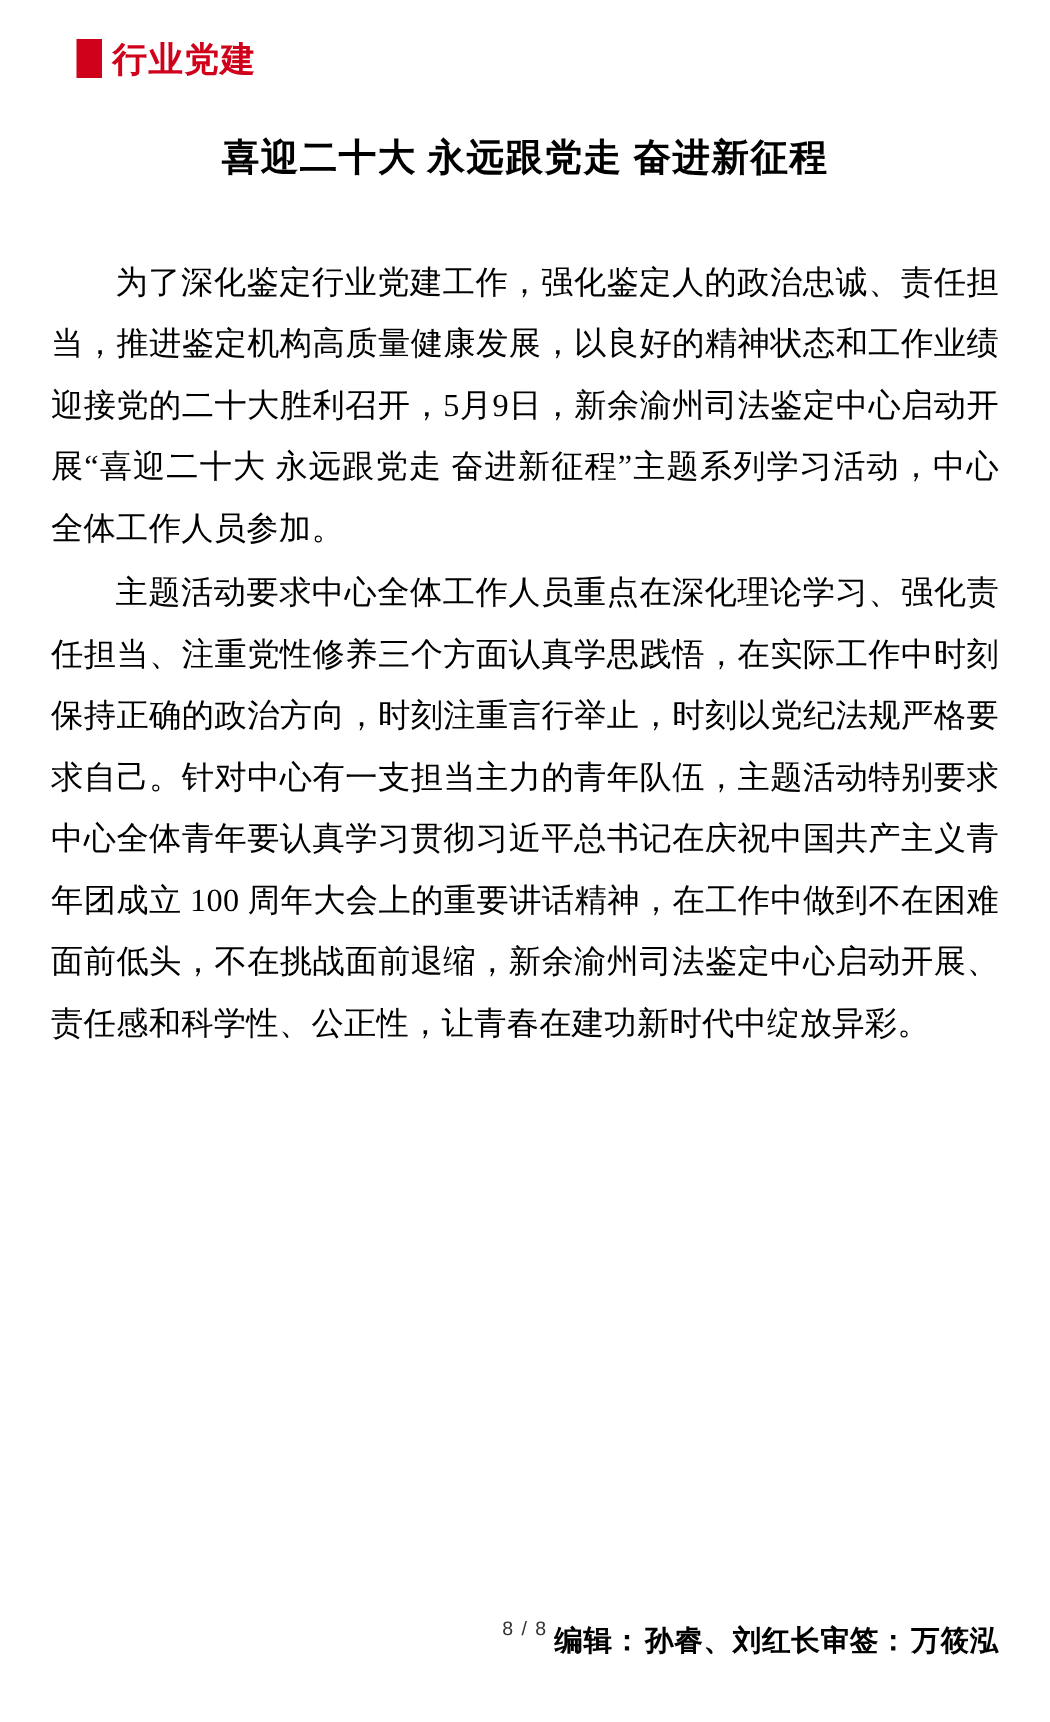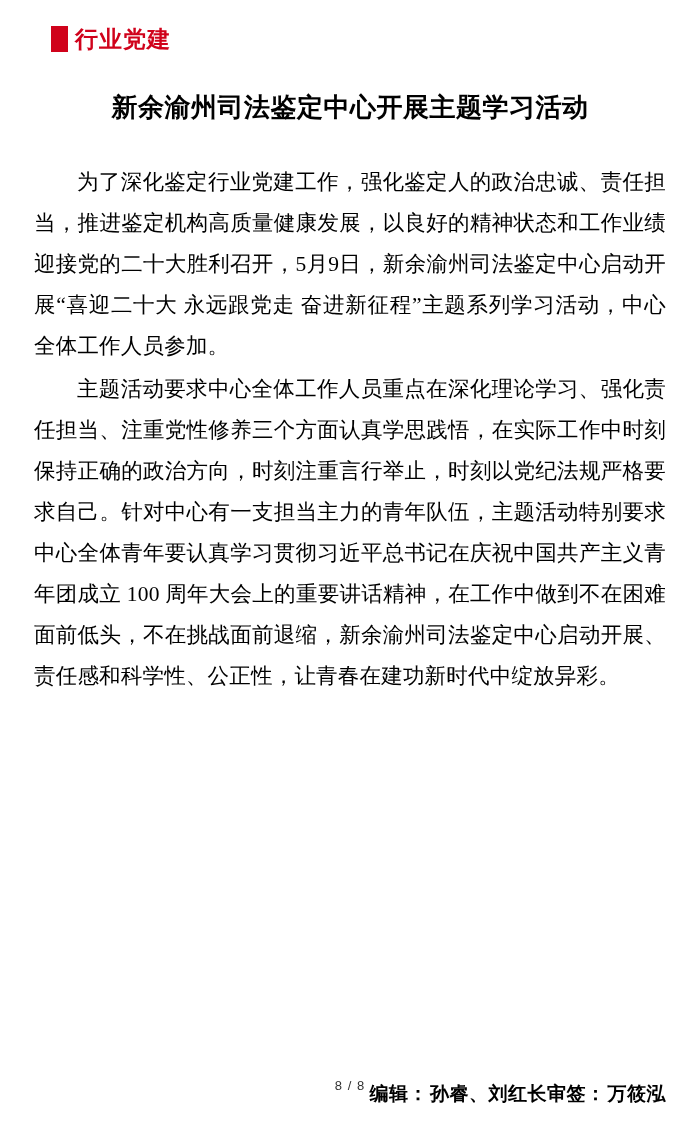--- a/index.html
+++ b/index.html
@@ -63,21 +63,21 @@
     font-weight: bold;
     font-size: 26px;
     letter-spacing: 0.5px;
     line-height: 40px;
     margin-top: 6px;
     color: #000;
   }
 
   
   .body {
-    margin: 34px 34px 0 34px;
+    margin: 44px 34px 0 34px;
   }
   .para {
     font-size: 21.5px;
     line-height: 41px;
     text-align: justify;
     text-justify: inter-ideograph;
     text-indent: 2em;
     margin: 0 0 2px 0;
     color: #000;
     letter-spacing: 0.2px;
@@ -119,21 +119,21 @@
 <body>
 
 <div class="page">
 
   <div class="banner">
     <div class="banner-bar"></div>
     <div class="banner-text">行业党建</div>
   </div>
 
   <div class="title-block">
-    <div class="title-sub">新余渝州司法鉴定中心开展主题学习活动</div>
+    <div class="title-main">喜迎二十大  永远跟党走  奋进新征程</div>
   </div>
 
   <div class="body">
     <p class="para">为了深化鉴定行业党建工作，强化鉴定人的政治忠诚、责任担当，推进鉴定机构高质量健康发展，以良好的精神状态和工作业绩迎接党的二十大胜利召开，5月9日，新余渝州司法鉴定中心启动开展“喜迎二十大  永远跟党走  奋进新征程”主题系列学习活动，中心全体工作人员参加。</p>
     <p class="para">主题活动要求中心全体工作人员重点在深化理论学习、强化责任担当、注重党性修养三个方面认真学思践悟，在实际工作中时刻保持正确的政治方向，时刻注重言行举止，时刻以党纪法规严格要求自己。针对中心有一支担当主力的青年队伍，主题活动特别要求中心全体青年要认真学习贯彻习近平总书记在庆祝中国共产主义青年团成立 100 周年大会上的重要讲话精神，在工作中做到不在困难面前低头，不在挑战面前退缩，新余渝州司法鉴定中心启动开展、责任感和科学性、公正性，让青春在建功新时代中绽放异彩。</p>
   </div>
 
   <div class="credits">
     <div class="credit-item">
       <span class="credit-label">编辑：</span><span>孙睿、刘红长</span>

